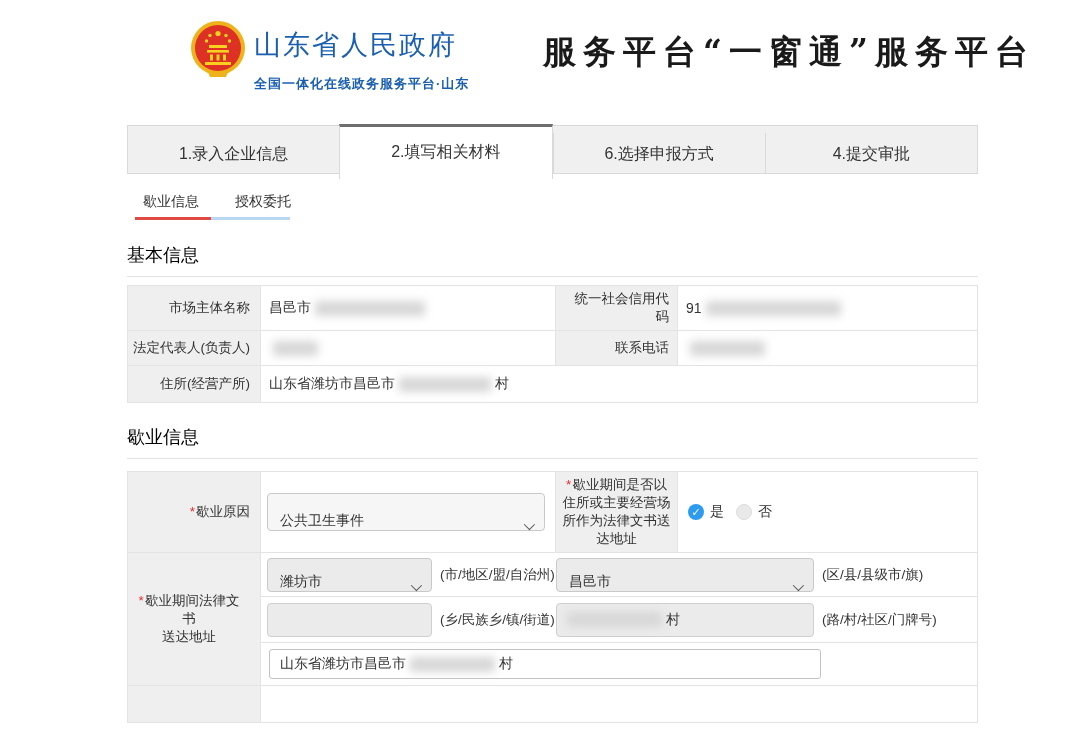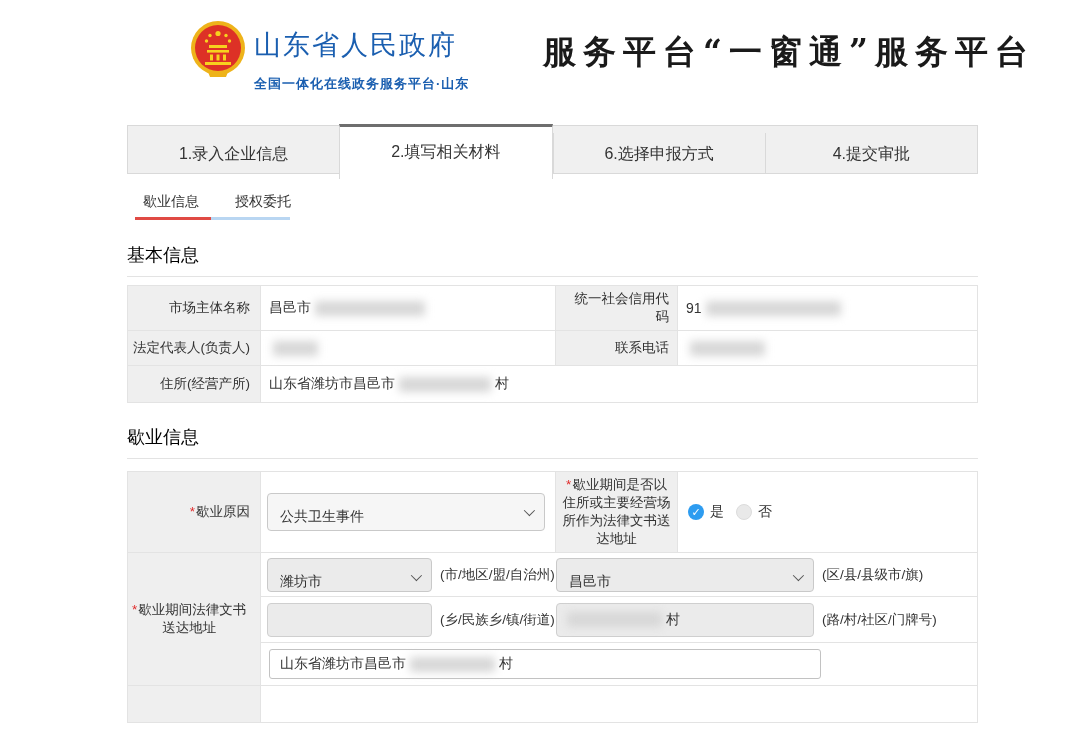--- a/index.html
+++ b/index.html
@@ -54,23 +54,23 @@
 
   .h35 { min-height:35px; } .h36 { min-height:36px; }
 
   
   .blur { display:inline-block; height:15px; background:#d7d7d7; filter:blur(4px);
           border-radius:2px; vertical-align:middle; margin:0 4px; }
   .w45{width:45px;} .w48{width:48px;} .w75{width:75px;} .w85{width:85px;}
   .w92{width:92px;} .w95{width:95px;} .w110{width:110px;} .w135{width:135px;}
 
   
-  .select { display:flex; align-items:flex-start; justify-content:space-between;
+  .select { display:flex; align-items:flex-end; justify-content:space-between;
             background:#f6f6f6; border:1px solid #c9c9c9; border-radius:4px;
-            padding:14px 12px; font-size:14px; color:#333; cursor:pointer; }
+            padding:0 12px; font-size:14px; color:#333; cursor:pointer; }
   .select.gray { background:#ebebeb; }
   .chev { width:8px; height:8px; border-right:1.6px solid #555; border-bottom:1.6px solid #555;
           transform:rotate(45deg) translateY(-2px); flex-shrink:0; }
   .inp-dis { background:#ebebeb; border:1px solid #cfcfcf; border-radius:4px;
              display:flex; align-items:center; padding:0 10px; font-size:14px; }
   .inp-wht { background:#fff; border:1px solid #c2c2c2; border-radius:3px;
              display:flex; align-items:center; padding:0 10px; font-size:14px; }
   .hint { font-size:13.5px; color:#333; margin-left:8px; white-space:nowrap; }
 
   .radio { width:16px; height:16px; border-radius:50%; flex-shrink:0; }
@@ -183,21 +183,21 @@
       </div>
       <div class="cell val" style="padding-left:10px;">
         <span class="radio on">✓</span>
         <span class="radio-lbl">是</span>
         <span class="radio off"></span>
         <span class="radio-lbl">否</span>
       </div>
     </div>
 
     <div class="trow">
-      <div class="cell lbl" style="text-align:center; justify-content:flex-start; padding-right:8px;">
+      <div class="cell lbl" style="text-align:center; justify-content:flex-end; padding-right:14px;">
         <span><span class="req">*</span><span>歇业期间法律文书</span><br>
         <span>送达地址</span></span>
       </div>
       <div style="flex:1; background:#fff;">
         <div class="addr-sub" style="height:44px;">
           <div class="select gray" style="width:165px; height:34px; margin-left:6px;">
             <span>潍坊市</span>
             <span class="chev"></span>
           </div>
           <span class="hint" style="width:112px;text-align:right;">(市/地区/盟/自治州)</span>

